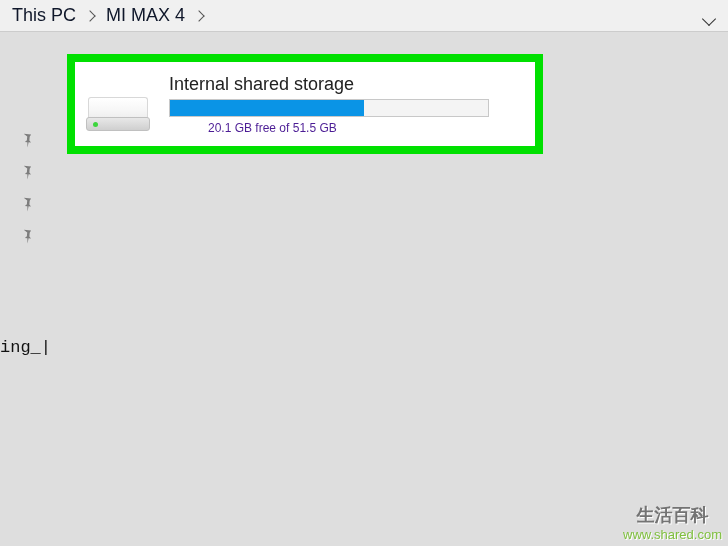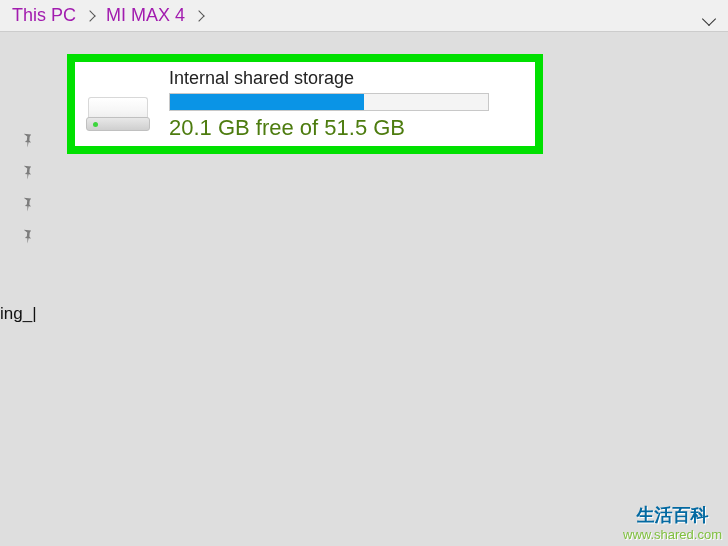--- a/index.html
+++ b/index.html
@@ -11,21 +11,21 @@
       overflow: hidden;
       position: relative;
     }
     .breadcrumb-bar {
       background: #f0f0f0;
       height: 32px;
       display: flex;
       align-items: center;
       padding-left: 8px;
       font-size: 18px;
-      color: #a21caf;
+      color: #0f172a;
       border-bottom: 1px solid #ccc;
       position: relative;
     }
     .breadcrumb-item {
       display: flex;
       align-items: center;
       cursor: pointer;
     }
     .breadcrumb-text { padding: 0 4px; }
     .chevron-right {
@@ -64,23 +64,24 @@
       gap: 18px;
     }
     .pin-icon {
       width: 14px; height: 14px;
       transform: rotate(-40deg);
       color: #7d7d7d;
     }
     .bottom-text {
       position: absolute;
       left: 0;
-      top: 272px;
+      top: 306px;
       font-size: 17px;
       color: #111;
+      font-family: Liberation Mono, monospace;
     }
     .storage-card {
       position: absolute;
       left: 67px;
       top: 22px;
       width: 476px;
       height: 100px;
       background: #fff;
       border: 8px solid #00e000;
       display: flex;
@@ -139,33 +140,34 @@
       background: #f4f4f4;
       border: 1px solid #c8c8c8;
       margin-bottom: 4px;
       position: relative;
     }
     .progress-fill {
       height: 100%;
       background: #0a94e6;
     }
     .storage-subtext {
-      font-size: 22px;
-      color: #4d7c0f;
+      font-size: 12px;
+      color: #4c1d95;
+      margin-left: 39px;
     }
     .watermark {
       position: absolute;
       right: 6px;
       bottom: 4px;
       text-align: center;
     }
     .watermark-top {
       font-size: 18px;
       font-weight: bold;
-      color: #0369a1;
+      color: #737373;
       text-shadow: 1px 1px 0 #fff;
     }
     .watermark-bottom {
       font-size: 13px;
       color: #80c040;
       text-shadow: 1px 1px 0 #fff;
     }
   </style>
 </head>
 <body>

